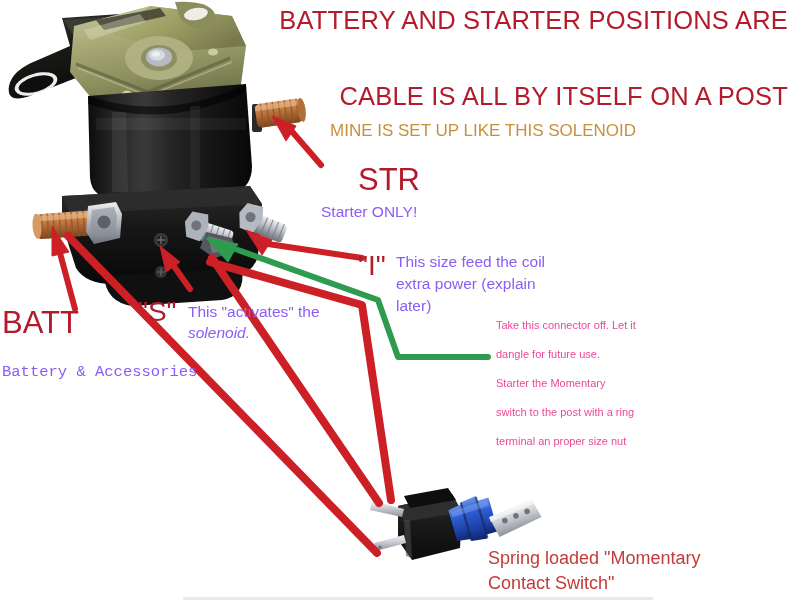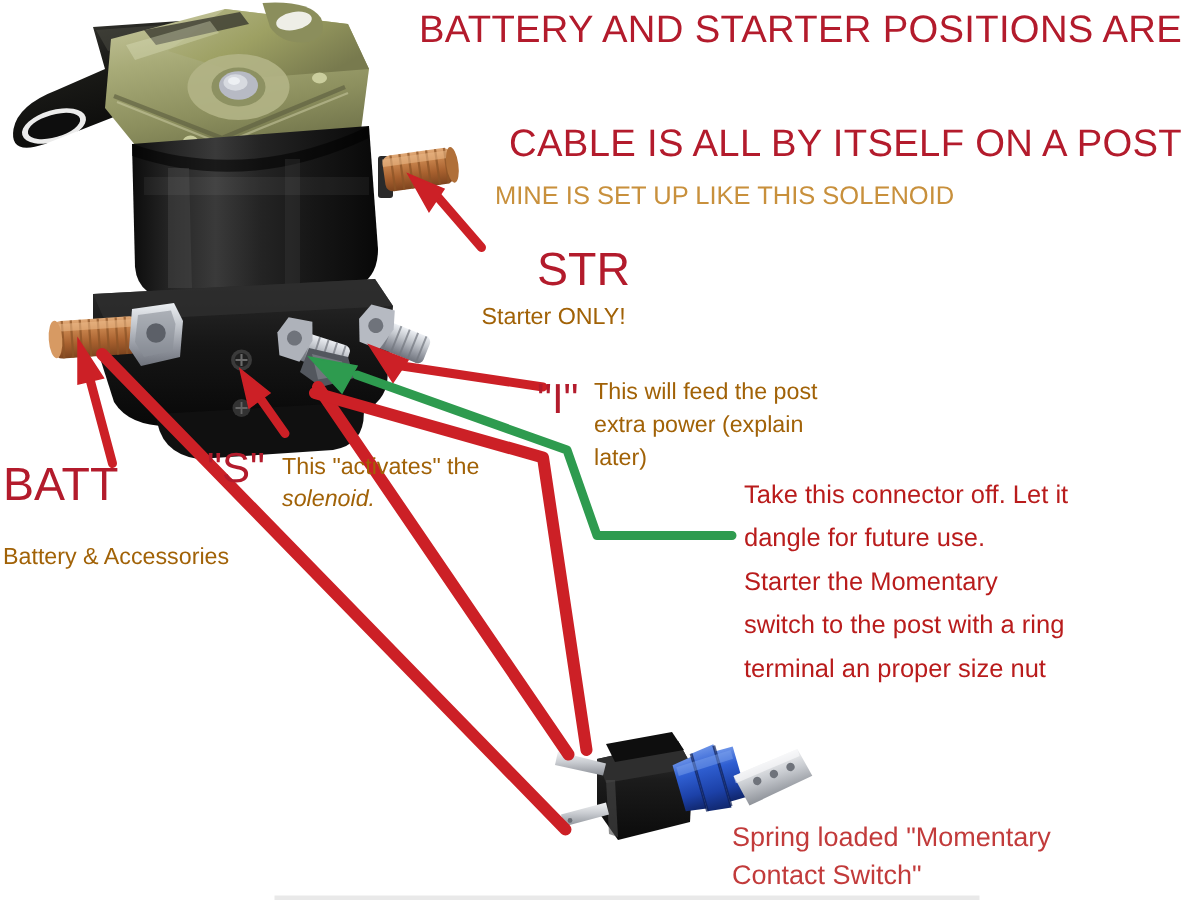--- a/index.html
+++ b/index.html
@@ -7,22 +7,22 @@
        font-family:"Liberation Sans", sans-serif;}
   #stage{position:absolute;left:0;top:0;width:799px;height:605px;background:#fff;}
 
   
   .txt{position:absolute;white-space:pre;line-height:1.18;}
 
   .headline{color:#b31b2c;font-size:25.5px;letter-spacing:.2px;text-align:right;}
   .subhead{color:#c8903c;font-size:17px;}
   .bigred{color:#b31b2c;font-size:31px;}
   .bigred-s{color:#b31b2c;font-size:28px;}
-  .purple{color:#a16207;font-size:15.5px;}
-  .green{color:#b91c1c;font-size:17px;line-height:1.42;}
+  .purple{color:#8b5cf6;font-size:15.5px;}
+  .green{color:#ec4899;font-size:11px;line-height:1.42;}
   .redtxt{color:#c23b3b;font-size:18px;line-height:1.38;}
 
   
   .footband{position:absolute;left:183px;top:597px;width:470px;height:3px;
             background:#e9e9e9;}
 
   svg{position:absolute;left:0;top:0;}
   .nosel{-webkit-user-select:none;user-select:none;}
 </style>
 </head>
@@ -303,28 +303,28 @@
 
   <div class="txt headline nosel" style="left:232px;top:5px;width:556px;">BATTERY AND STARTER POSITIONS ARE</div>
   <div class="txt headline nosel" style="left:232px;top:81px;width:556px;">CABLE IS ALL BY ITSELF ON A POST</div>
 
   <div class="txt subhead nosel" style="left:330px;top:121px;">MINE IS SET UP LIKE THIS SOLENOID</div>
 
   <div class="txt bigred nosel" style="left:310px;top:162px;margin-left:48px;">STR</div>
   <div class="txt purple nosel" style="left:321px;top:203px;">Starter ONLY!</div>
 
   <div class="txt bigred nosel" style="left:2px;top:305px;">BATT</div>
-  <div class="txt purple nosel" style="left:2px;top:363px;">Battery &amp; Accessories</div>
+  <div class="txt purple nosel" style="left:2px;top:363px;font-family:Liberation Mono, monospace;">Battery &amp; Accessories</div>
 
   <div class="txt bigred-s nosel" style="left:138px;top:295px;">"S"</div>
   <div class="txt purple nosel" style="left:188px;top:303px;">This "activates" the</div>
   <div class="txt purple nosel" style="left:188px;top:324px;font-style:italic;">solenoid.</div>
 
   <div class="txt bigred-s nosel" style="left:358px;top:249px;">"I"</div>
-  <div class="txt purple nosel" style="left:396px;top:253px;">This will feed the post</div>
+  <div class="txt purple nosel" style="left:396px;top:253px;">This size feed the coil</div>
   <div class="txt purple nosel" style="left:396px;top:275px;">extra power (explain</div>
   <div class="txt purple nosel" style="left:396px;top:297px;">later)</div>
 
   <div class="txt green nosel" style="left:496px;top:318px;">Take this connector off. Let it</div>
   <div class="txt green nosel" style="left:496px;top:347px;text-align:center;">dangle for future use.</div>
   <div class="txt green nosel" style="left:496px;top:376px;">Starter the Momentary</div>
   <div class="txt green nosel" style="left:496px;top:405px;">switch to the post with a ring</div>
   <div class="txt green nosel" style="left:496px;top:434px;">terminal an proper size nut</div>
 
   <div class="txt redtxt nosel" style="left:488px;top:546px;">Spring loaded "Momentary</div>

